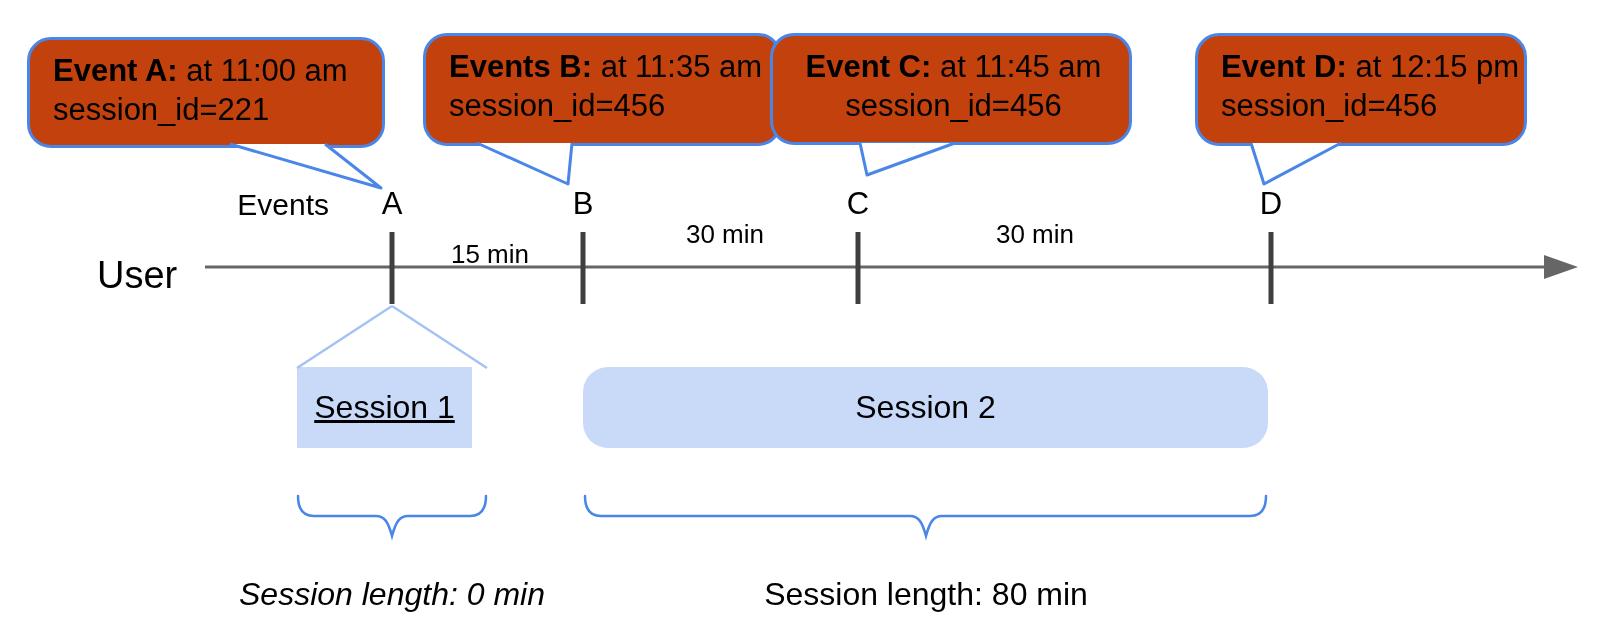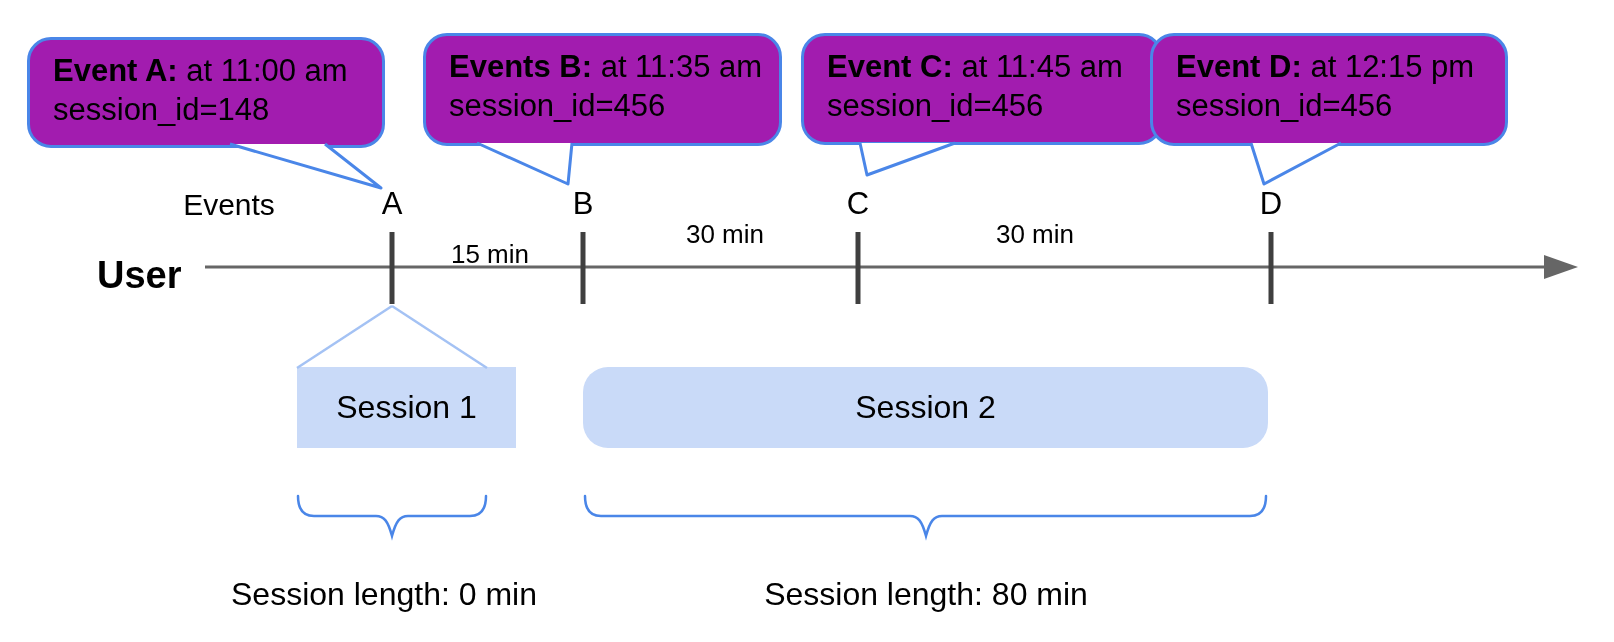--- a/index.html
+++ b/index.html
@@ -18,40 +18,40 @@
     position: absolute;
     inset: 0;
     z-index: 3;
     pointer-events: none;
   }
 
   
   .bubble {
     position: absolute;
     z-index: 1;
-    background: #a21caf;
+    background: #c2410c;
     border: 3px solid #4a86e8;
     border-radius: 24px;
     padding: 11px 18px 0 23px;
     font-size: 31px;
     line-height: 39px;
     white-space: nowrap;
   }
   .bubble-title { font-weight: 700; }
   .bubble-detail { margin-left: 0.28em; }
 
   .bubble-a { left: 27px;   top: 37px; width: 358px; height: 111px; }
   .bubble-b { left: 423px;  top: 33px; width: 359px; height: 113px; }
-  .bubble-c { left: 801px;  top: 33px; width: 362px; height: 112px; }
-  .bubble-d { left: 1150px; top: 33px; width: 358px; height: 113px; }
+  .bubble-c { left: 770px;  top: 33px; width: 362px; height: 112px; text-align: center; }
+  .bubble-d { left: 1195px; top: 33px; width: 332px; height: 113px; }
 
   
   .label { position: absolute; z-index: 2; }
-  .events-label { left: 129px; top: 188px; width: 200px; text-align: center; font-size: 30px; }
-  .user-label   { left: 97px;  top: 254px; width: 110px; font-size: 38px; font-weight: bold; }
+  .events-label { left: 129px; top: 188px; width: 200px; text-align: right; font-size: 30px; }
+  .user-label   { left: 97px;  top: 254px; width: 110px; font-size: 38px; }
 
   .marker { width: 60px; text-align: center; font-size: 31px; top: 186px; }
   .marker-a { left: 362px; }
   .marker-b { left: 553px; }
   .marker-c { left: 828px; }
   .marker-d { left: 1241px; }
 
   .gap { width: 200px; text-align: center; font-size: 26px; top: 219px; }
   .gap-0 { left: 390px; margin-top: 20px; }
   .gap-1 { left: 625px; }
@@ -62,36 +62,36 @@
     position: absolute;
     z-index: 1;
     top: 367px;
     height: 81px;
     background: #c9daf8;
     display: flex;
     align-items: center;
     justify-content: center;
     font-size: 32px;
   }
-  .session-1 { left: 297px; width: 219px; }
+  .session-1 { left: 297px; width: 175px; text-decoration: underline; }
   .session-2 { left: 583px; width: 685px; border-radius: 25px; }
 
   
   .length-label { top: 576px; width: 400px; text-align: center; font-size: 32px; }
-  .length-0 { left: 184px; }
+  .length-0 { left: 192px; font-style: italic; }
   .length-1 { left: 726px; }
 </style>
 </head>
 <body>
 
 <div class="canvas">
 
   <div class="bubble bubble-a">
     <div><span class="bubble-title">Event A:</span><span class="bubble-detail">at 11:00 am</span></div>
-    <div>session_id=148</div>
+    <div>session_id=221</div>
   </div>
 
   <div class="bubble bubble-b">
     <div><span class="bubble-title">Events B:</span><span class="bubble-detail">at 11:35 am</span></div>
     <div>session_id=456</div>
   </div>
 
   <div class="bubble bubble-c">
     <div><span class="bubble-title">Event C:</span><span class="bubble-detail">at 11:45 am</span></div>
     <div>session_id=456</div>

